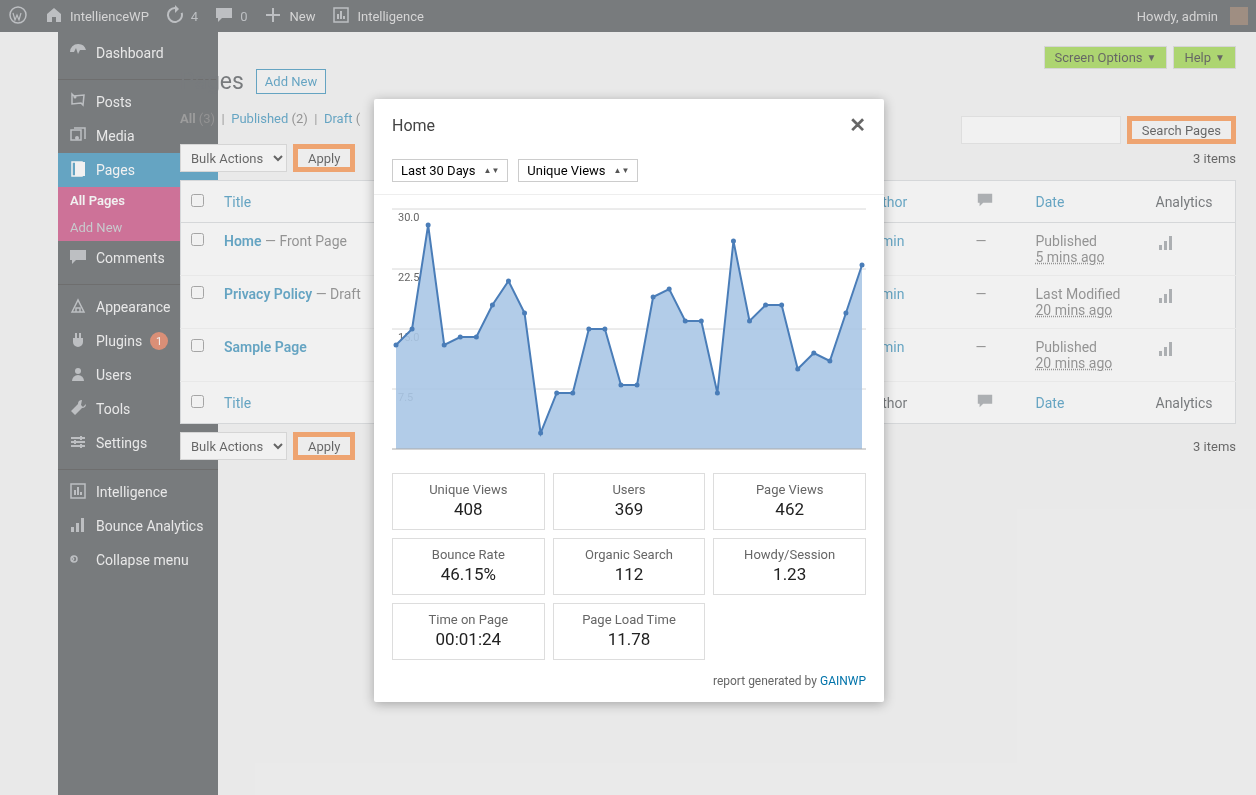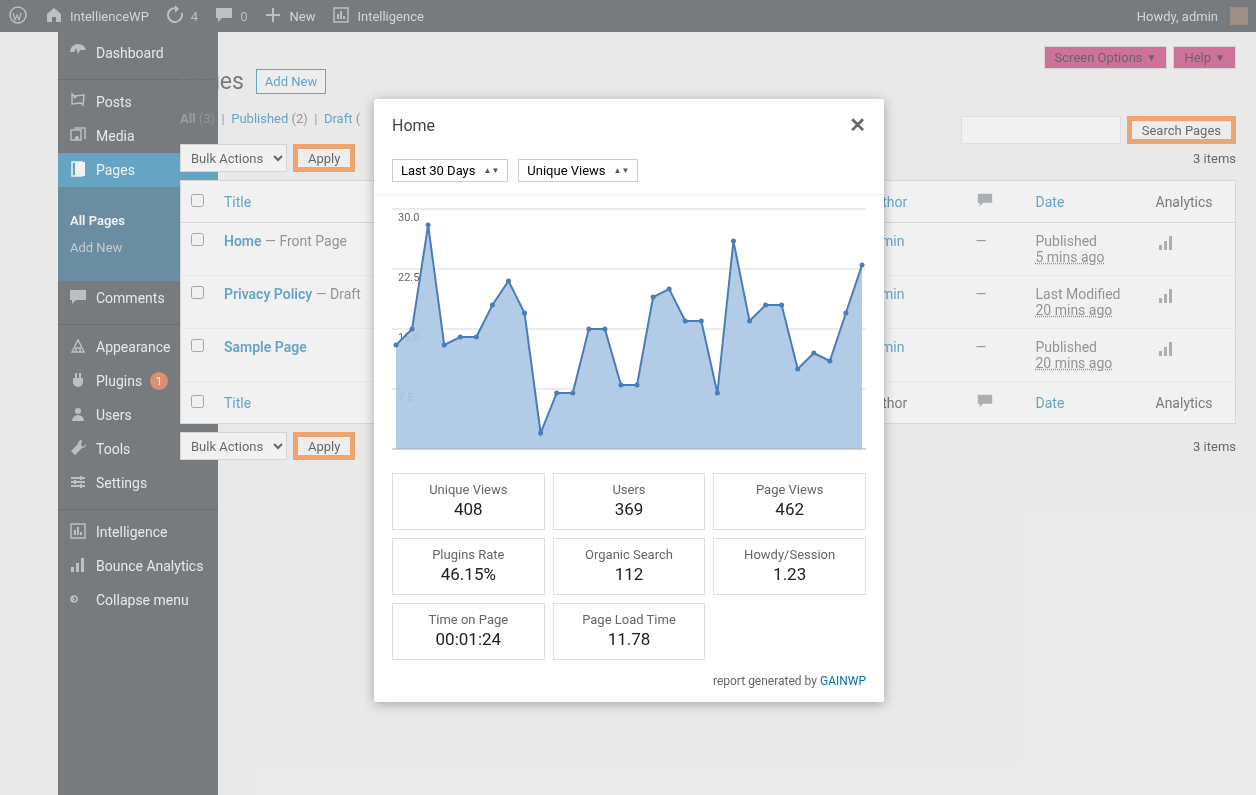--- a/index.html
+++ b/index.html
@@ -13,29 +13,29 @@
 .ab-count { color:#a0a5aa; }
 
 
 .sidebar { position:absolute; top:32px; left:17px; width:160px; bottom:0; background:#23282d; color:#eee; font-size:14px; padding-top:4px;margin-left:41px; }
 .menu-item { display:flex; align-items:center; height:34px; padding:0 8px 0 10px; gap:8px; color:#eee; cursor:pointer; }
 .menu-item .micon svg { width:20px; height:20px; fill:#a0a5aa; }
 .menu-item.current { background:#0073aa; color:#fff; position:relative; }
 .menu-item.current .micon svg { fill:#fff; }
 .menu-item.current::after { content:""; position:absolute; right:-8px; top:50%; margin-top:-8px; border:8px solid transparent; border-right-color:#f1f1f1; }
 .menu-sep { height:5px; border-bottom:1px solid #111; margin:5px 0; }
-.submenu { background:#0c4a6e; padding:20px 0; }
+.submenu { background:#be185d; padding:0 0; }
 .submenu .sub { padding:6px 12px; font-size:13px; color:#b4b9be; cursor:pointer; }
 .submenu .sub.on { color:#fff; font-weight:600; }
 .badge { display:inline-flex; align-items:center; justify-content:center; background:#d54e21; color:#fff; border-radius:9px; min-width:18px; height:18px; font-size:11px; padding:0 5px; }
 
 
 .main { position:absolute; top:32px; left:160px; right:0; bottom:0; padding:10px 20px 0 20px; overflow:hidden; }
 .top-actions { position:absolute; right:20px; top:14px; display:flex; gap:6px; }
-.screen-opt { background:#be185d; border:1px solid #ccc; padding:3px 10px; font-size:13px; cursor:pointer; display:flex; gap:4px; align-items:center; }
+.screen-opt { background:#84cc16; border:1px solid #ccc; padding:3px 10px; font-size:13px; cursor:pointer; display:flex; gap:4px; align-items:center; }
 h1.hd { font-size:23px; font-weight:400; color:#23282d; display:inline-block; margin:26px 8px 16px 0; }
 .add-new-h { border:1px solid #0073aa; color:#0073aa; background:#f7f7f7; padding:4px 8px; font-size:13px; position:relative; top:-3px; cursor:pointer; }
 
 .subsubsub { font-size:13px; color:#666; margin:0 0 10px 0; }
 .subsubsub a { color:#0073aa; text-decoration:none; cursor:pointer; }
 .subsubsub .count { color:#555; }
 
 .tablenav { display:flex; justify-content:space-between; align-items:center; padding:8px 0; font-size:13px; }
 .tablenav select { font-size:13px; padding:2px 6px; height:28px; background:#fff; border:1px solid #ccc; }
 .btn { background:#f7f7f7; border:5px solid #f97316; padding:0 10px; height:28px; font-size:13px; cursor:pointer; }
@@ -415,21 +415,21 @@
       </div>
       <div class="metric">
         <div class="ml">Users</div>
         <div class="mv">369</div>
       </div>
       <div class="metric">
         <div class="ml">Page Views</div>
         <div class="mv">462</div>
       </div>
       <div class="metric">
-        <div class="ml">Plugins Rate</div>
+        <div class="ml">Bounce Rate</div>
         <div class="mv">46.15%</div>
       </div>
       <div class="metric">
         <div class="ml">Organic Search</div>
         <div class="mv">112</div>
       </div>
       <div class="metric">
         <div class="ml">Howdy/Session</div>
         <div class="mv">1.23</div>
       </div>

